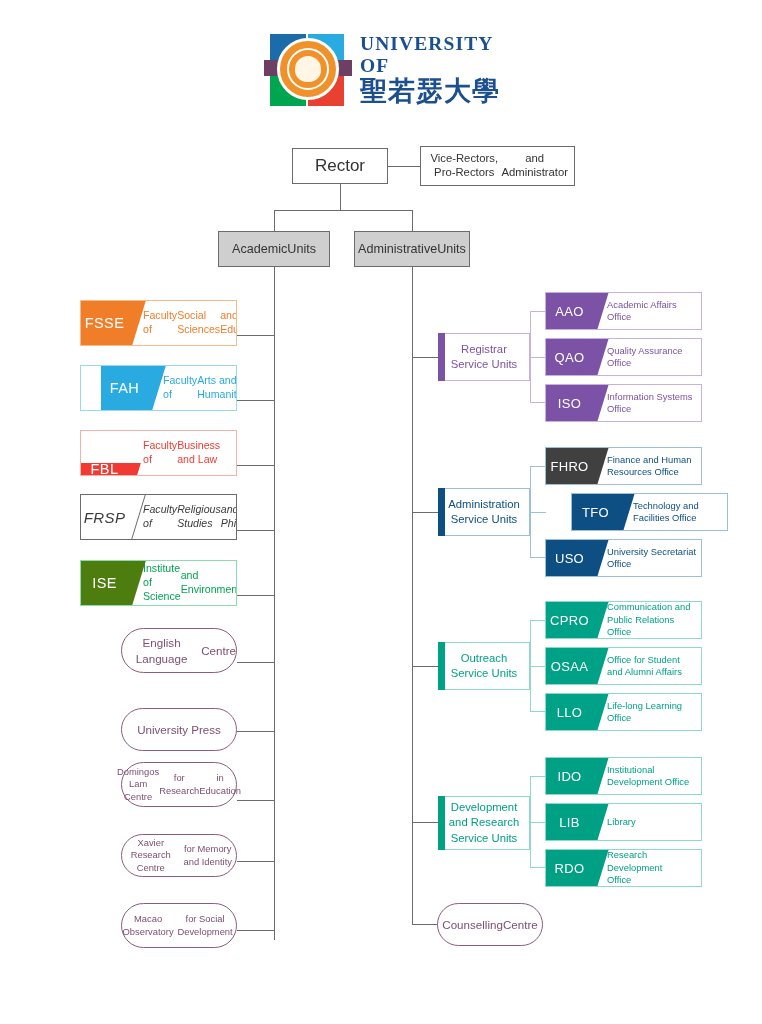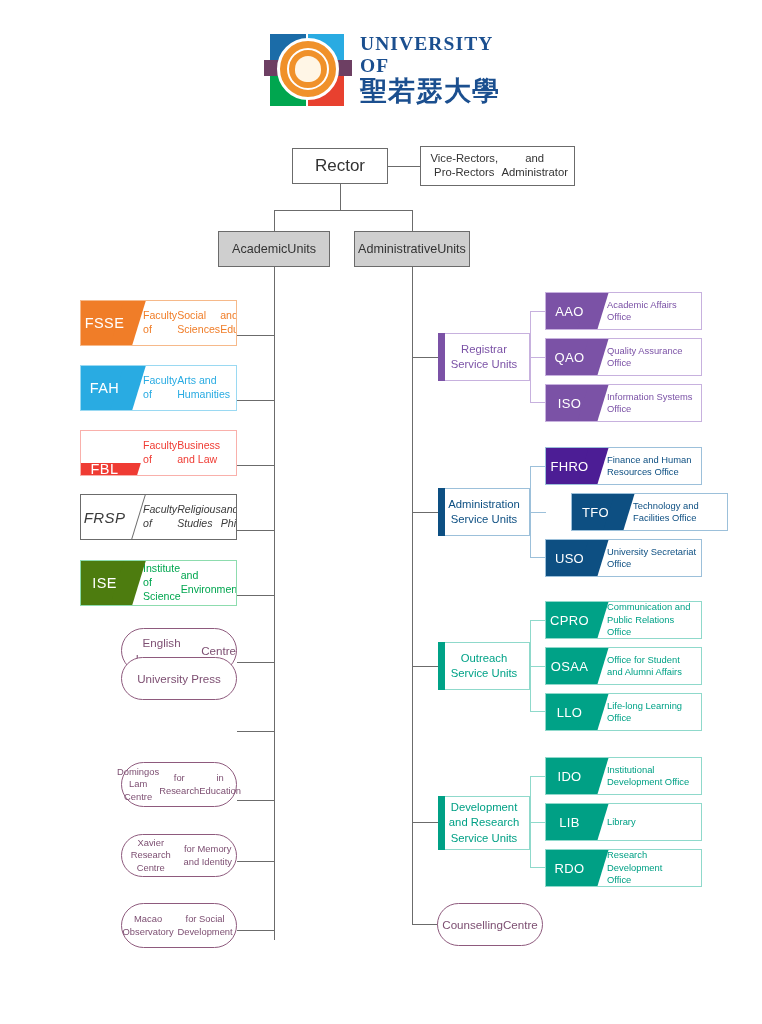--- a/index.html
+++ b/index.html
@@ -187,21 +187,21 @@
     </div>
   <div class="name" style="color: rgb(240, 125, 40);">
       <span>Faculty of</span>
       <br>
       <span>Social Sciences</span>
       <br>
       <span>and Education</span>
     </div>
 </div>
 
-<div class="fac" id="fac-fah" style="left: 80px; top: 365px; border-color: rgb(154, 217, 242);">
+<div class="fac" id="fac-fah" style="left: 80px; top: 365px; border-color: rgb(154, 217, 242); padding-left: 20px;">
   <div class="abbr" style="background: rgb(41, 171, 226);">
       <span>FAH</span>
     </div>
   <div class="name" style="color: rgb(41, 171, 226);">
       <span>Faculty of</span>
       <br>
       <span>Arts and Humanities</span>
     </div>
 </div>
 
@@ -238,21 +238,21 @@
       <br>
       <span>and Environment</span>
     </div>
 </div>
 
 <div class="pill" style="left:121px; top:628px; width:116px; height:45px; font-size:11.6px;">
     <span>English Language</span>
     <br>
     <span>Centre</span>
   </div>
-<div class="pill" style="left:121px; top:657px; width:116px; height:43px; font-size:11.6px;">
+<div class="pill" style="left:121px; top:708px; width:116px; height:43px; font-size:11.6px;">
     <span>University Press</span>
   </div>
 <div class="pill" style="left:121px; top:762px; width:116px; height:45px; font-size:9.4px;">
     <span>Domingos Lam Centre</span>
     <br>
     <span>for Research</span>
     <br>
     <span>in Education</span>
   </div>
 <div class="pill" style="left:121px; top:834px; width:116px; height:43px; font-size:9.4px;">
@@ -304,21 +304,21 @@
 <div class="group" style="left:438px; top:488px; border-color:#9cc0da; color:#0d4f82;">
   <span><span>Administration</span><br><span>Service Units</span></span>
 </div>
 <div class="tint h" style="left:530px; top:512px; width:14px; background:#9cc0da;"></div>
 <div class="tint v" style="left:530px; top:466px; height:92px; background:#9cc0da;"></div>
 <div class="tint h" style="left:530px; top:466px; width:16px; background:#9cc0da;"></div>
 <div class="tint h" style="left:530px; top:512px; width:16px; background:#9cc0da;"></div>
 <div class="tint h" style="left:530px; top:557px; width:16px; background:#9cc0da;"></div>
 
 <div class="office" style="left:545px; top:447px; border-color:#9cc0da;">
-  <div class="abbr" style="background:#4c1d95;">
+  <div class="abbr" style="background:#404040;">
       <span>FHRO</span>
     </div>
   <div class="name" style="color: rgb(13, 79, 130); display: block; align-self: center; width: 100%;"><span>Finance and Human</span><br><span>Resources Office</span></div>
 </div>
 <div class="office" style="left:571px; top:493px; border-color:#9cc0da;">
   <div class="abbr" style="background:#0d4f82;">
       <span>TFO</span>
     </div>
   <div class="name" style="color: rgb(13, 79, 130); display: block; align-self: center; width: 100%;"><span>Technology and</span><br><span>Facilities Office</span></div>
 </div>

